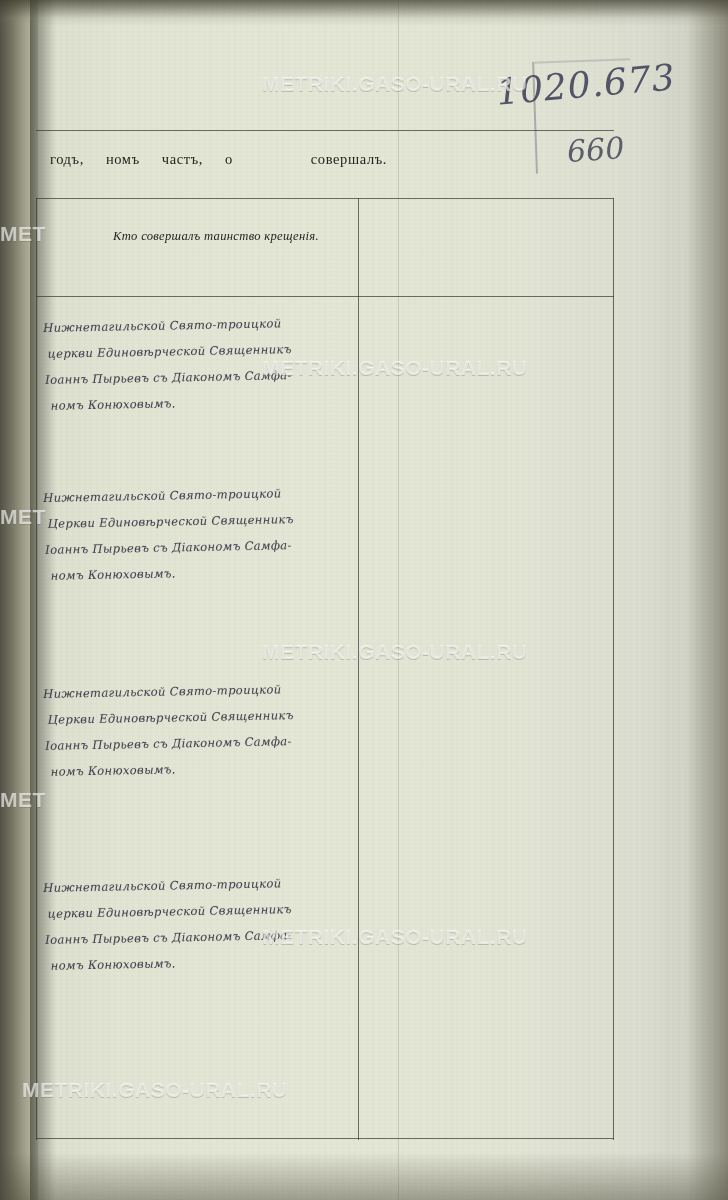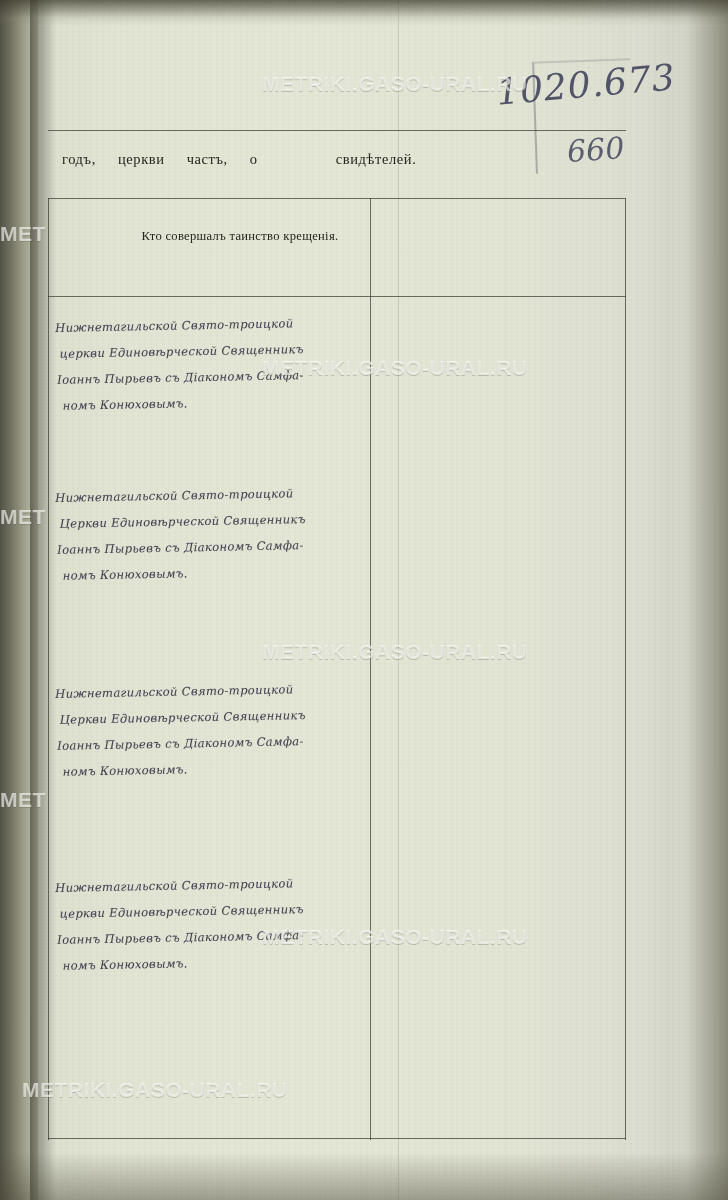--- a/index.html
+++ b/index.html
@@ -73,21 +73,20 @@
     background: rgba(90,90,70,.18);
   }
 
   
   .sheet {
     position: absolute;
     left: 36px;
     top: 130px;
     width: 578px;
     height: 1010px;
-    margin-left: 12px;
   }
   .rule {
     position: absolute;
     background: #3a3a32;
     opacity: .72;
   }
   .hline { height: 1px; left: 0; right: 0; }
   .vline { width: 1px; top: 0; bottom: 0; }
 
   .title-row {
@@ -106,21 +105,21 @@
   .title-gap { display: inline-block; width: 34px; }
 
   .head-cell {
     position: absolute;
     text-align: center;
     font-size: 12.6px;
     color: #26251f;
     line-height: 1.7;
     letter-spacing: .3px;
   }
-  .head-left { left: 52px; width: 280px; top: 112px; }
+  .head-left { left: 40px; width: 280px; top: 112px; font-style: italic; }
   .head-right { left: 332px; width: 244px; top: 100px; }
 
   
   .hw {
     position: absolute;
     left: 8px;
     width: 300px;
     font-family: "DejaVu Serif", serif;
     font-style: italic;
     color: #2b2c3d;
@@ -206,25 +205,25 @@
   <div class="right-edge"></div>
 
   <div class="annot-box"></div>
   <div class="annot-num">1020.673</div>
   <div class="annot-folio">660</div>
 
   <div class="sheet">
 
     <div class="title-row">
       <span>годъ,</span>
-      <span>церкви</span>
+      <span>номъ</span>
       <span>частъ,</span>
       <span>о</span>
       <span class="title-gap"></span>
-      <span>свидѣтелей.</span>
+      <span>совершалъ.</span>
     </div>
 
     <div class="rule hline" style="top:0px;"></div>
     <div class="rule hline" style="top:68px;"></div>
     <div class="rule hline" style="top:166px;"></div>
     <div class="rule hline" style="top:1008px;"></div>
 
     <div class="rule vline" style="left:0px; top:68px; bottom:0;"></div>
     <div class="rule vline" style="left:322px; top:68px; bottom:0;"></div>
     <div class="rule vline" style="left:577px; top:68px; bottom:0;"></div>

